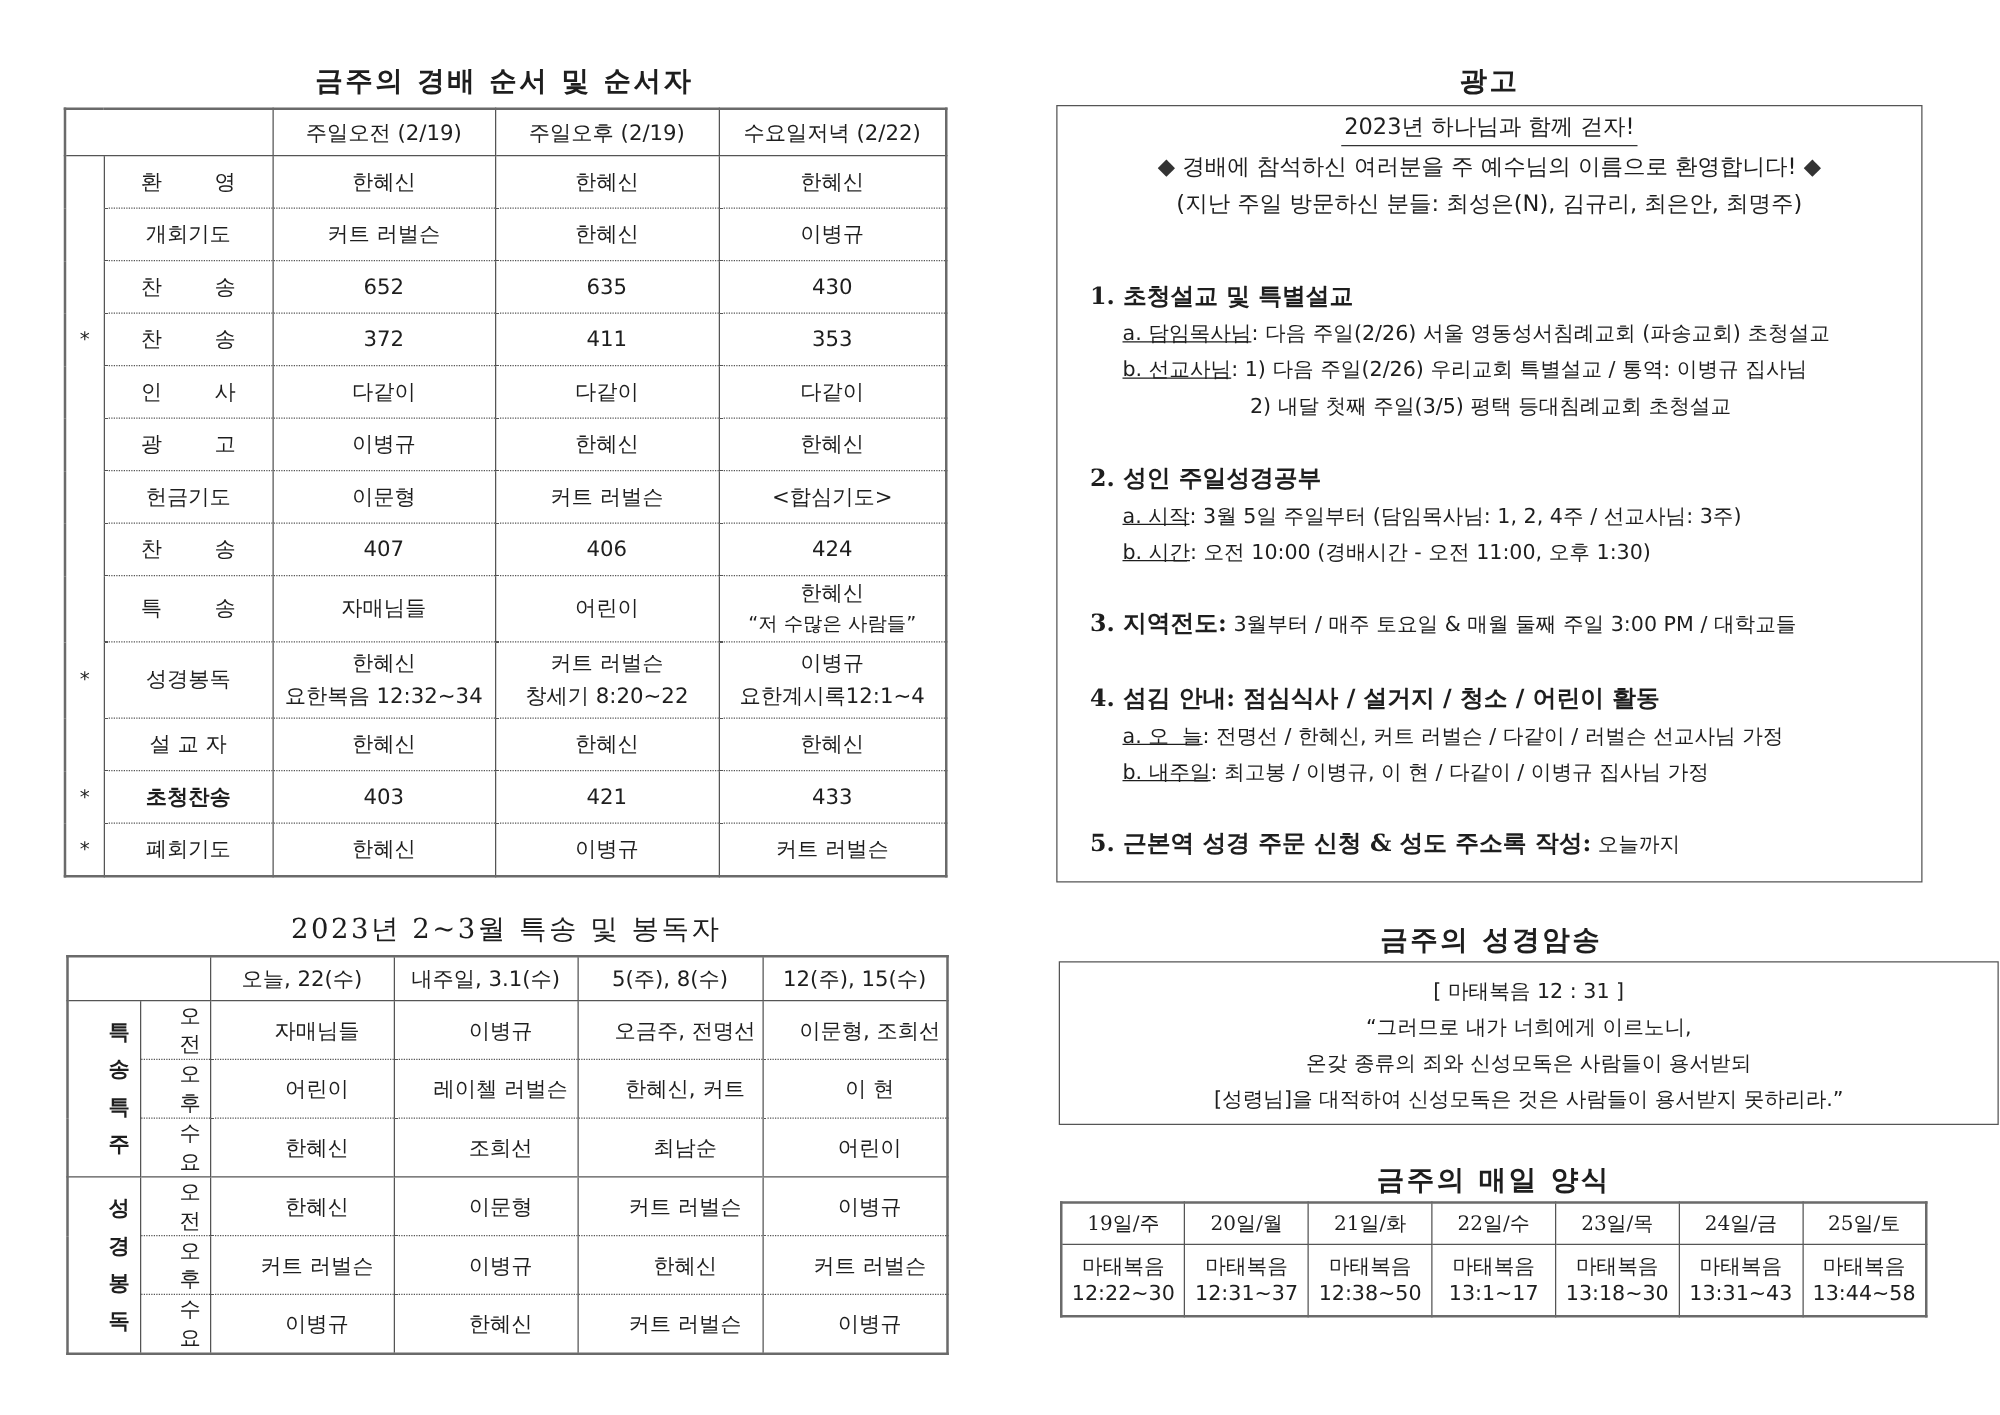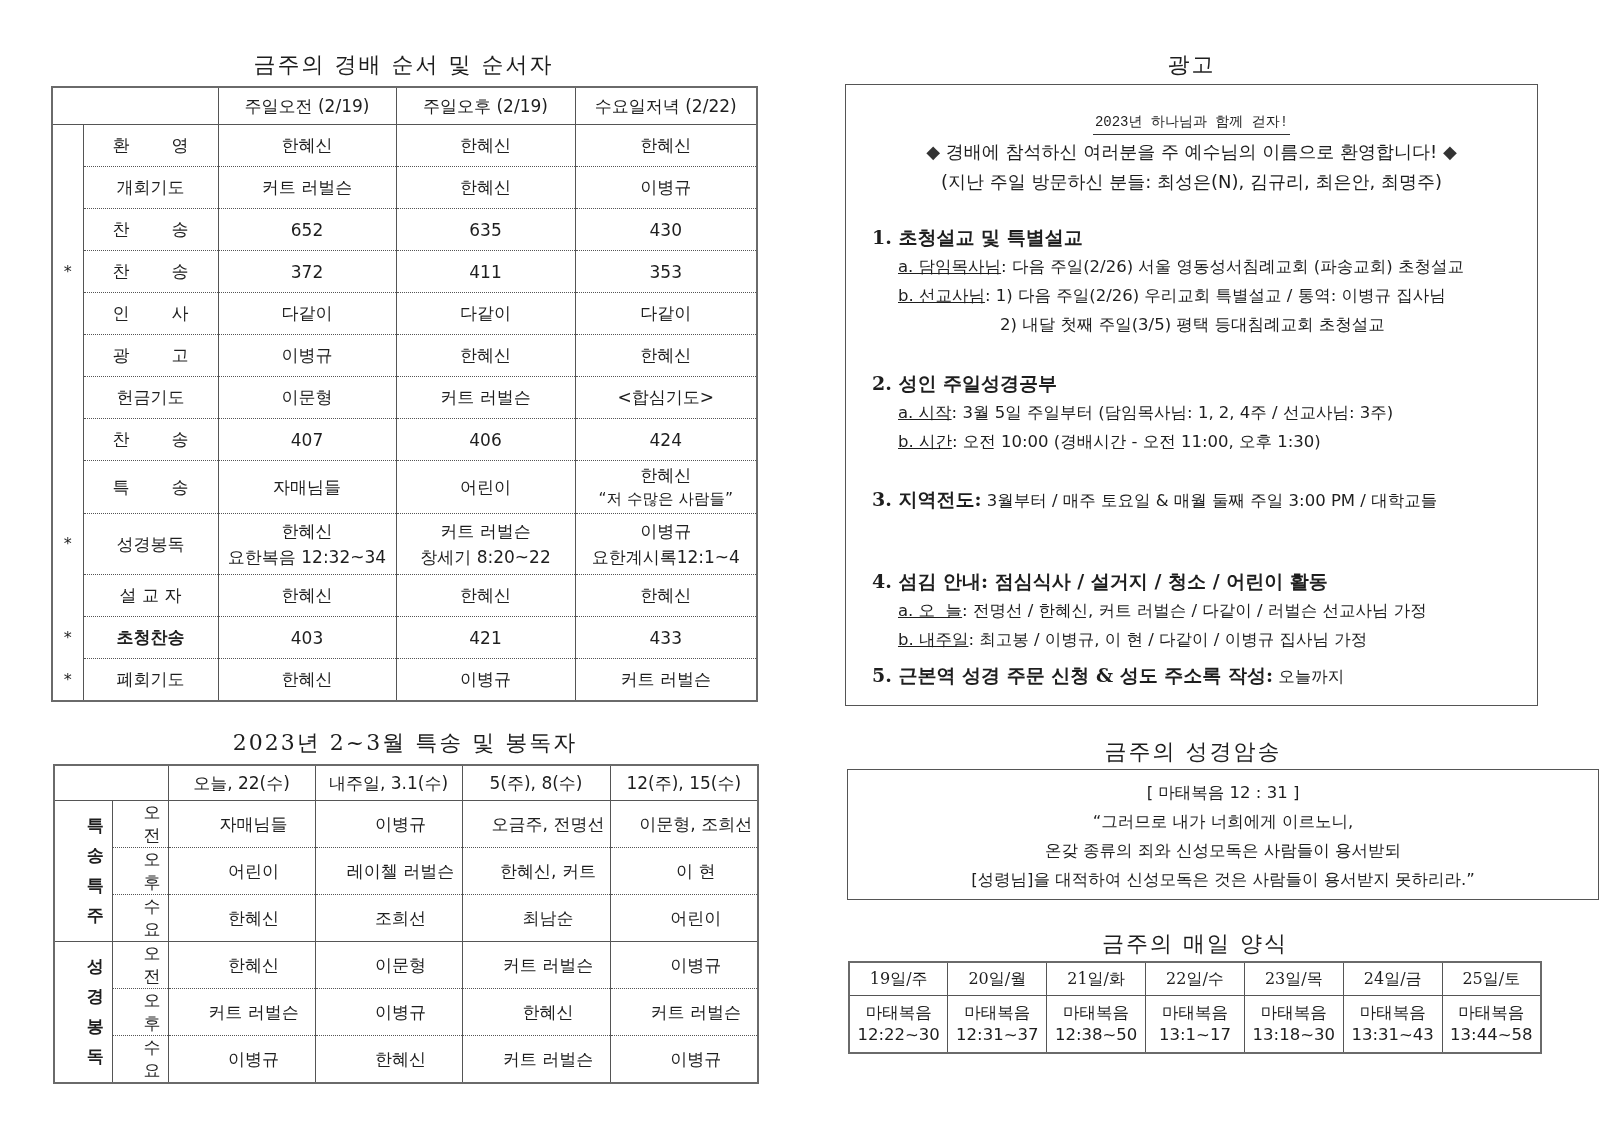--- a/index.html
+++ b/index.html
@@ -1,21 +1,21 @@
 <!DOCTYPE html>
 <html><head>
 <meta charset="utf-8">
 <style>
   html,body{margin:0;padding:0;background:#fff;}
   body{width:1600px;height:1132px;position:relative;overflow:hidden;
        font-family:"DejaVu Sans","Liberation Sans",sans-serif;color:#1e1e1e;}
   .serif{font-family:"DejaVu Serif","Liberation Serif",serif;}
   .abs{position:absolute;}
 
-  .sec-title{position:absolute;text-align:center;font-size:22px;font-weight:normal;letter-spacing:2px;}
+  .sec-title{position:absolute;text-align:center;font-size:22px;font-weight:bold;letter-spacing:2px;}
 
   
   table{border-collapse:collapse;table-layout:fixed;}
   td,th{padding:0;text-align:center;vertical-align:middle;font-weight:normal;}
   .tbl{border:2px solid #6a6a6a;}
   .tbl td,.tbl th{border-left:1.5px solid #555;border-right:1.5px solid #555;}
   .tbl tr.dot td{border-top:1px dotted #555;}
   .tbl tr.solid td, .tbl tr.solid th{border-top:1.5px solid #555;}
   .tbl thead th{border-bottom:1.5px solid #555;}
   .tbl td.nodot{border-top:none !important;}
@@ -32,21 +32,21 @@
 
   
   #special{left:53px;top:764px;width:704px;font-size:17px;}
   #special th{height:34px;}
   #special td{height:45px;padding-left:24px;}
   #special td.grp{font-weight:bold;line-height:30px;font-family:Liberation Serif, serif;}
 
   
   #adbox{left:845px;top:84px;width:693px;height:622px;border:1.5px solid #555;box-sizing:border-box;}
   #adbox .center{text-align:center;}
-  .ad-head{font-size:14px;display:inline-block;border-bottom:1.5px solid #333;padding:0 2px 3px 2px;margin-top:28px;font-family:Liberation Mono, monospace;}
+  .ad-head{font-size:18px;display:inline-block;border-bottom:1.5px solid #333;padding:0 2px 3px 2px;margin-top:4px;}
   .ad-line{font-size:18px;line-height:30px;}
   .item{position:absolute;left:26px;}
   .item-title{font-size:19px;font-weight:bold;line-height:30px;}
   .sub{font-size:16.5px;line-height:29px;padding-left:26px;}
   .u{text-decoration:underline;}
 
   
   #versebox{left:847px;top:769px;width:752px;height:131px;border:1.5px solid #555;box-sizing:border-box;
             text-align:center;font-size:16.5px;line-height:29px;padding-top:8px;}
 
@@ -313,21 +313,21 @@
   <div class="item" style="top:283px;">
     <div class="item-title serif">2. 성인 주일성경공부</div>
     <div class="sub"><span class="u">a. 시작</span><span>: 3월 5일 주일부터 (담임목사님: 1, 2, 4주 / 선교사님: 3주)</span></div>
     <div class="sub"><span class="u">b. 시간</span><span>: 오전 10:00 (경배시간 - 오전 11:00, 오후 1:30)</span></div>
   </div>
 
   <div class="item" style="top:399px;">
     <div class="item-title"><span class="serif">3. 지역전도:</span><span style="font-weight:normal;font-size:16.5px;"> 3월부터 / 매주 토요일 &amp; 매월 둘째 주일 3:00 PM / 대학교들</span></div>
   </div>
 
-  <div class="item" style="top:481px;">
+  <div class="item" style="top:459px;">
     <div class="item-title serif">4. 섬김 안내: 점심식사 / 설거지 / 청소 / 어린이 활동</div>
     <div class="sub"><span class="u" style="white-space:pre;">a. 오  늘</span><span>: 전명선 / 한혜신, 커트 러벌슨 / 다같이 / 러벌슨 선교사님 가정</span></div>
     <div class="sub"><span class="u">b. 내주일</span><span>: 최고봉 / 이병규, 이 현 / 다같이 / 이병규 집사님 가정</span></div>
   </div>
 
   <div class="item" style="top:575px;">
     <div class="item-title"><span class="serif">5. 근본역 성경 주문 신청 &amp; 성도 주소록 작성:</span><span style="font-weight:normal;font-size:16.5px;margin-top:12px;"> 오늘까지</span></div>
   </div>
 </div>
 

